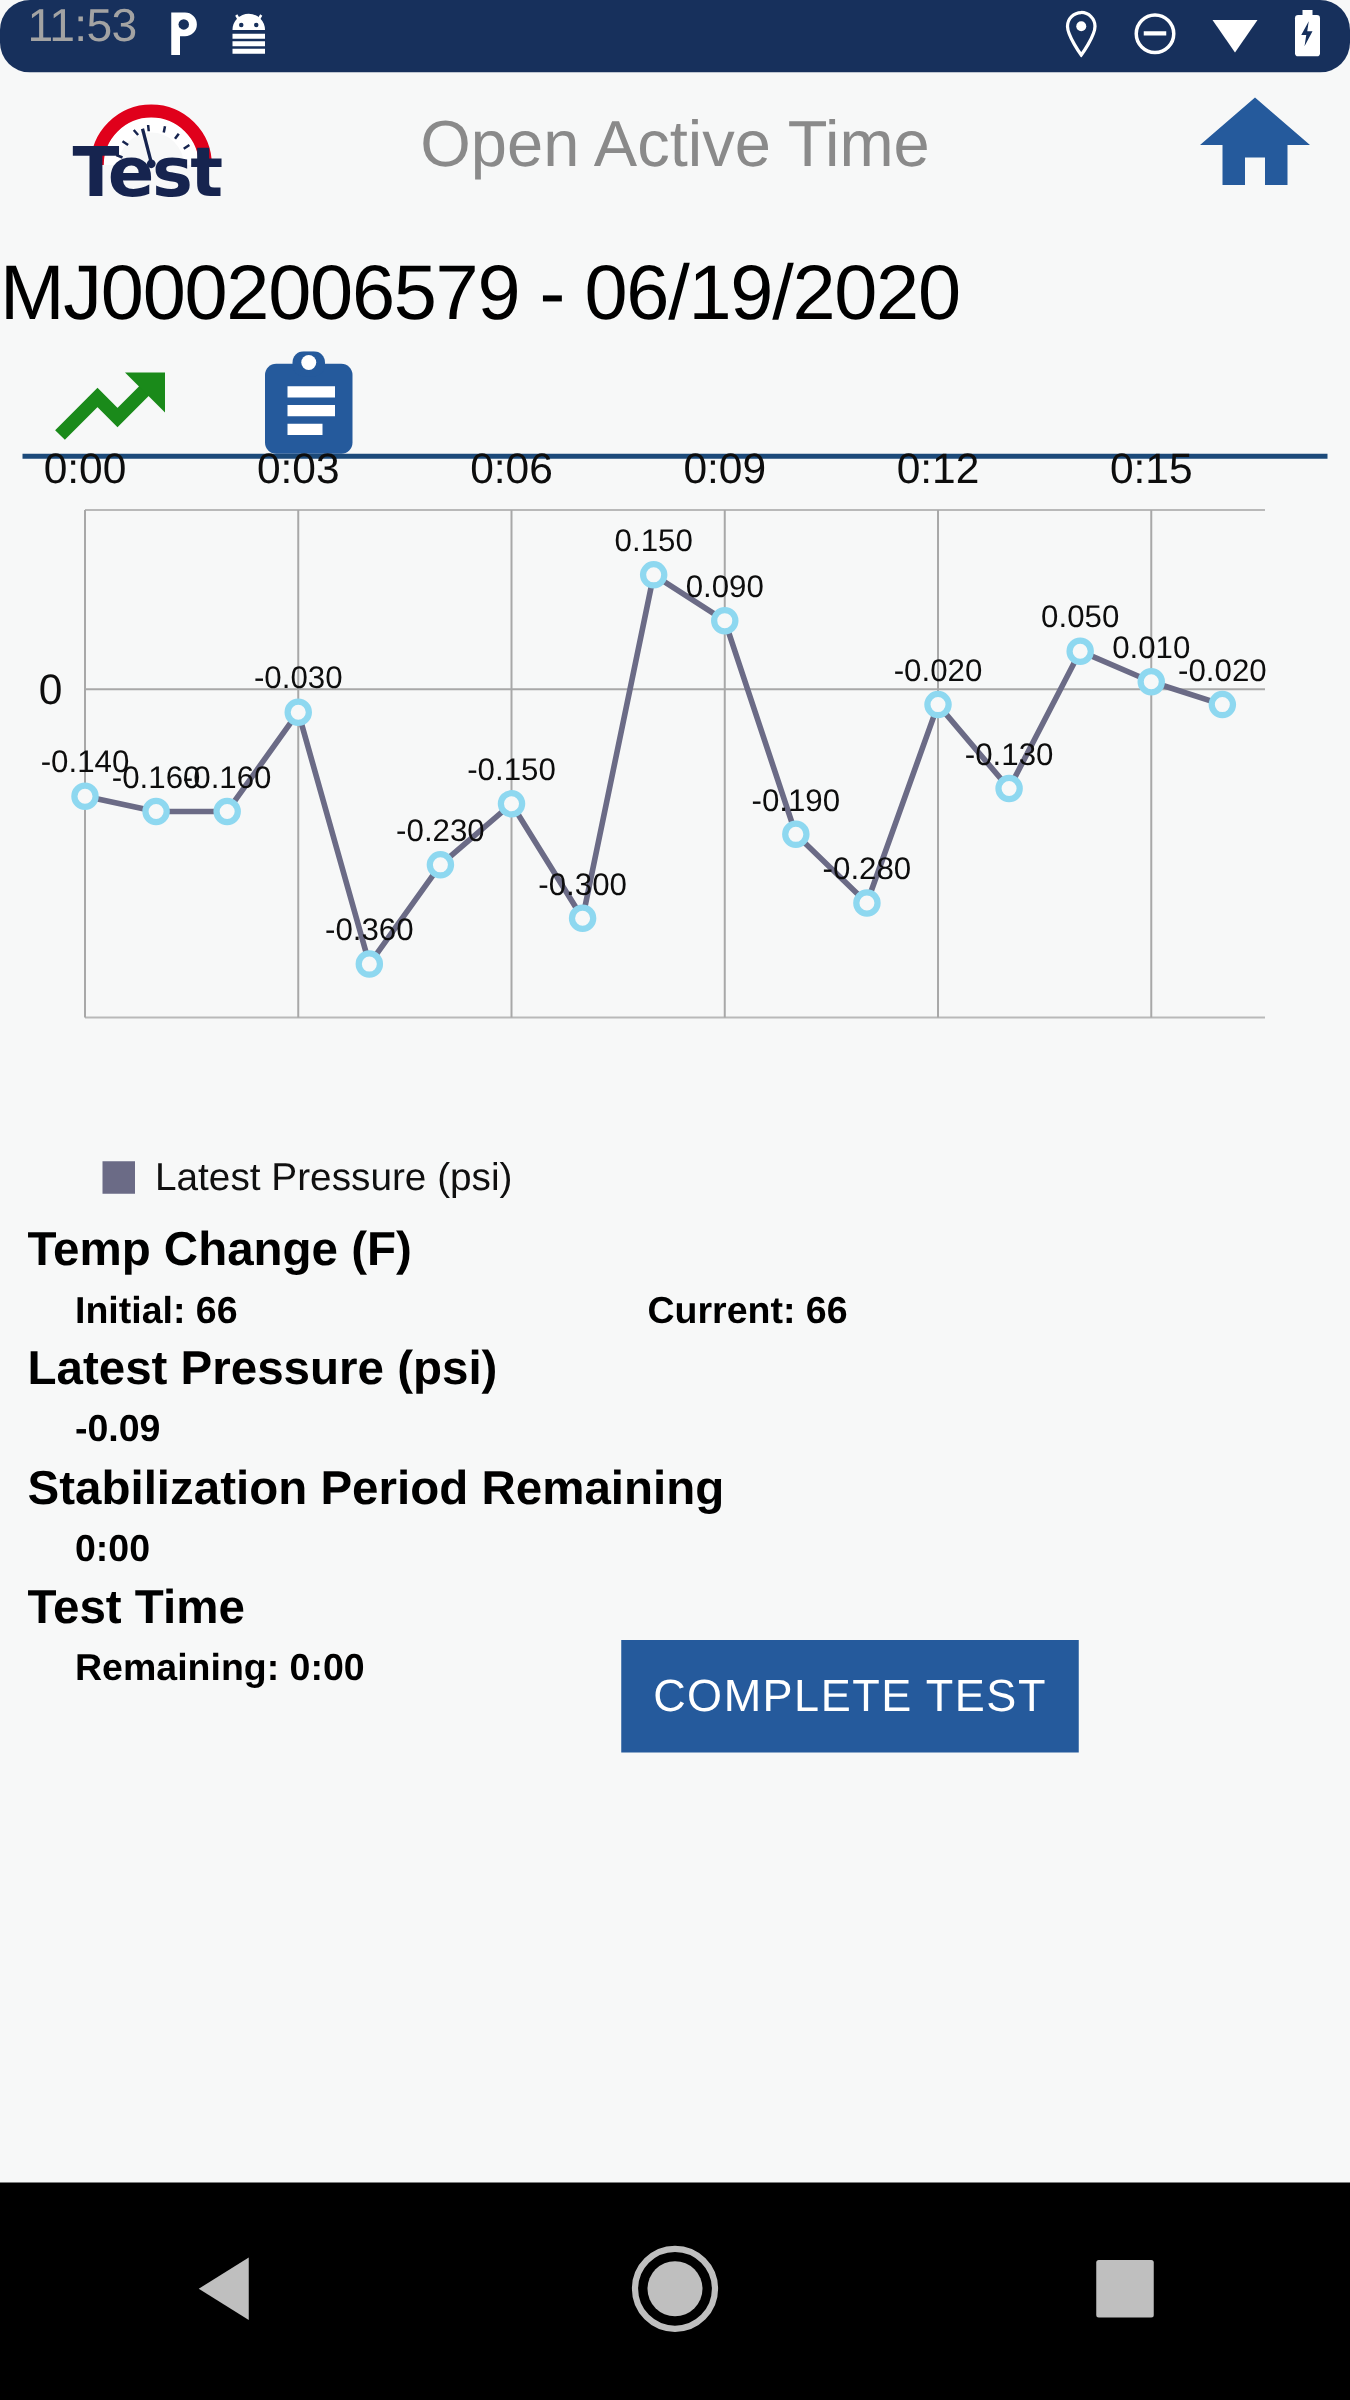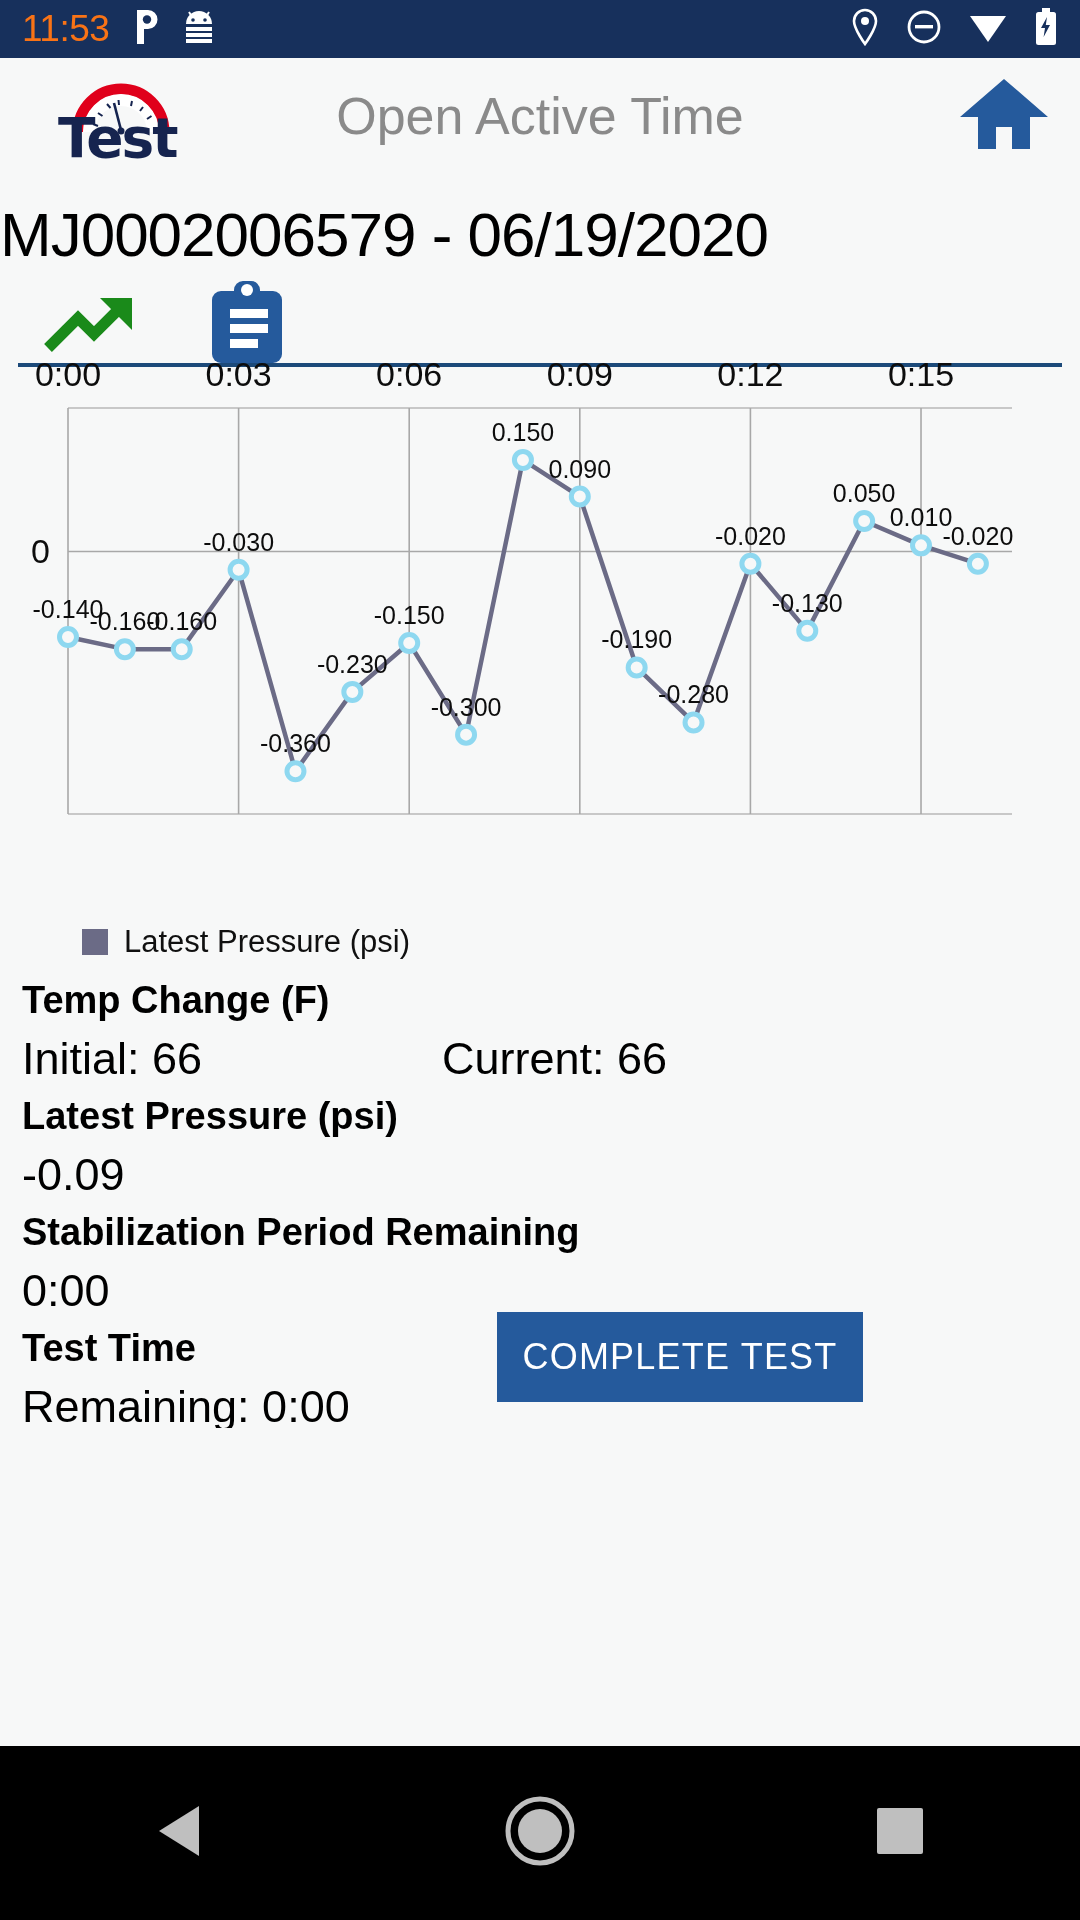--- a/index.html
+++ b/index.html
@@ -6,22 +6,22 @@
   html,body { width:1080px; height:1920px; }
   body {
     font-family:"Liberation Sans", sans-serif;
     background:#f7f8f8;
     overflow:hidden;
     position:relative;
   }
 
   
   #statusbar{
-    height:58px; background:#17305c; color:#f97316;
-    display:flex; align-items:center; padding:0 22px;
+    height:58px; background:#17305c; color:#a3a3a3;
+    display:flex; padding:0 22px;border-radius:24px;
   }
   #sb-time{ font-size:37px; letter-spacing:-0.5px; font-weight:400; }
   .sb-left-icons{ display:flex; align-items:center; gap:18px; margin-left:24px; }
   .sb-right-icons{ margin-left:auto; display:flex; align-items:center; gap:26px; }
   .sb-ic{ display:block; }
 
   
   #appbar{
     height:115px; background:#f7f8f8;
     display:flex; align-items:center; padding:0 30px; position:relative;
@@ -53,21 +53,21 @@
   #chart-svg{ display:block; }
 
   
   #legend{ display:flex; align-items:center; gap:16px; padding-left:82px; margin-top:2px; }
   #legend-swatch{ width:26px; height:26px; background:#6b6b86; display:block; }
   #legend-label{ font-size:31px; color:#101010; }
 
   
   #stats{ padding:14px 22px 0 22px; }
   .stat-head{ font-size:38px; font-weight:700; color:#000; line-height:1.42; }
-  .stat-val{ font-size:45px; font-weight:400; color:#000; line-height:1.38; }
+  .stat-val{ font-size:30px; font-weight:700; color:#000; line-height:1.38;margin-left:38px; }
   .stat-row{ display:flex; }
   .stat-row .c1{ width:420px; flex:0 0 420px; }
   .stat-row .c2{ flex:1; }
   #clipped-row{ height:52px; overflow:hidden; }
 
   
   #complete-btn{
     position:absolute; left:497px; top:1312px; width:366px; height:90px;
     background:#255a9c; color:#fff; border:none;
     font-size:36px; font-family:"Liberation Sans", sans-serif; letter-spacing:1.2px;

